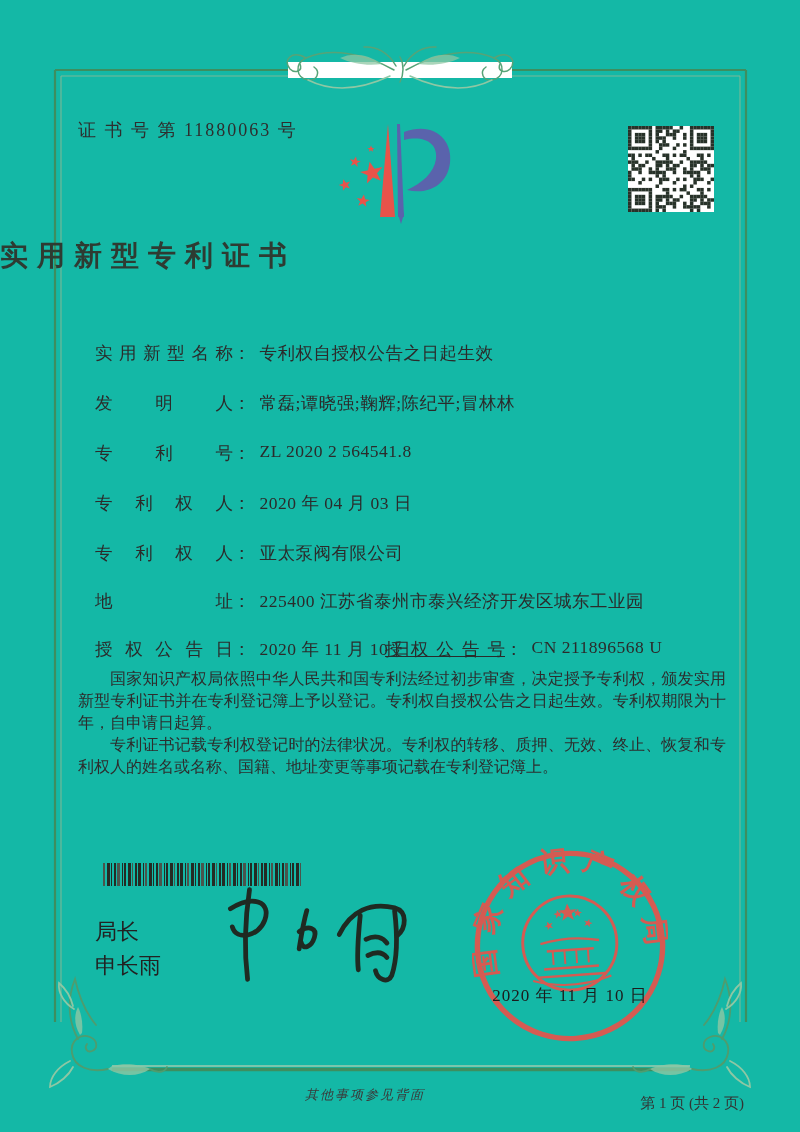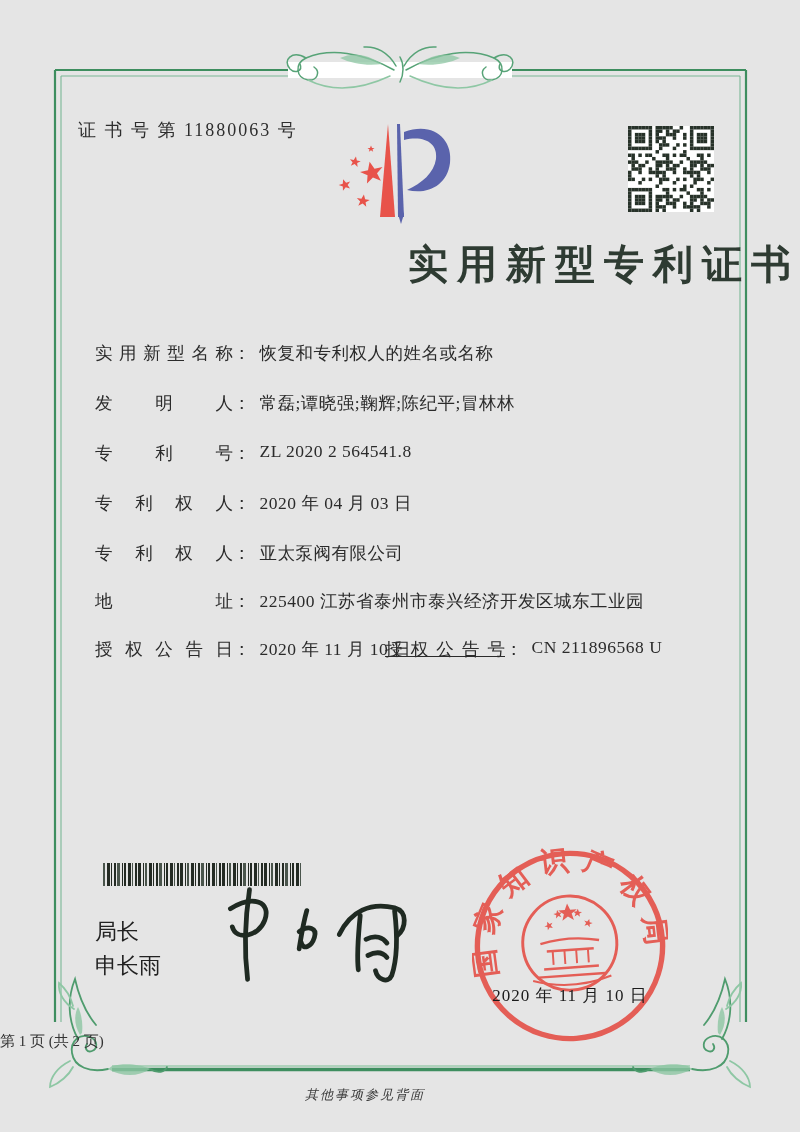--- a/index.html
+++ b/index.html
@@ -1,42 +1,42 @@
 <!DOCTYPE html>
 <html><head>
 <meta charset="utf-8">
 <style>
   html,body{margin:0;padding:0;background:#ffffff;}
   .paper{
-    position:relative;width:800px;height:1132px;background:#e5e5e5;overflow:hidden;
+    position:relative;width:800px;height:1132px;background:#14b8a6;overflow:hidden;
     font-family:"Liberation Serif","DejaVu Serif",serif;color:#2b2b2b;
   }
   .abs{position:absolute;}
   
   .cert-no{left:78px;top:118px;font-size:18px;letter-spacing:2px;color:#2e2e2e;}
   
-  .title{left:0;top:237px;width:800px;text-align:right;font-size:40px;font-weight:700;
+  .title{left:0;top:237px;width:800px;text-align:left;font-size:28px;font-weight:700;
          letter-spacing:9px;color:#2e3b32;}
   
   .row{left:95px;height:24px;font-size:17.5px;white-space:nowrap;}
   .flabel{display:inline-block;width:138px;text-align:justify;text-align-last:justify;
           vertical-align:top;color:#2b2b2b;}
   .fcolon{display:inline-block;vertical-align:top;}
   .fvalue{display:inline-block;margin-left:9px;vertical-align:top;letter-spacing:0.5px;}
   .grant-right{position:absolute;left:290px;top:0;white-space:nowrap;}
   .flabel2{display:inline-block;width:120px;text-align:justify;text-align-last:justify;vertical-align:top;text-decoration:underline;}
   
   .body-text{left:78px;top:668px;width:648px;font-size:16px;line-height:22px;
              text-align:justify;color:#2d2d2d;}
   .body-text p{margin:0;text-indent:2em;}
   
   .director{left:95px;top:915px;font-size:22px;line-height:34px;
             font-family:"Liberation Sans","DejaVu Sans",sans-serif;color:#222;}
   
-  .page-note{left:0;top:1032px;width:744px;text-align:left;font-size:15px;color:#333;}
+  .page-note{left:0;top:1094px;width:744px;text-align:right;font-size:15px;color:#333;}
   .back-note{left:0;top:1086px;width:730px;text-align:center;font-size:13px;color:#3a3a3a;letter-spacing:2px;font-style:italic;}
   .seal-date{left:470px;top:984px;width:200px;text-align:center;font-size:17px;
              letter-spacing:1px;color:#1c1c1c;z-index:6;}
   svg{display:block;}
   .seal-wrap{left:472px;top:848px;z-index:5;opacity:.93;}
   .sig-wrap{left:205px;top:882px;z-index:2;}
 </style>
 </head>
 <body>
 
@@ -413,21 +413,21 @@
         <rect x="27.52" y="82.56" width="3.49" height="3.49"></rect>
         <rect x="34.40" y="82.56" width="3.49" height="3.49"></rect>
         <rect x="61.92" y="82.56" width="3.49" height="3.49"></rect>
         <rect x="68.80" y="82.56" width="3.49" height="3.49"></rect>
       </g>
   </svg>
 
   <div class="abs title">实用新型专利证书</div>
 
   <div class="abs row" style="top:341px">
-    <span class="flabel">实用新型名称</span><span class="fcolon">：</span><span class="fvalue">恢复和专利权人的姓名或名称</span>
+    <span class="flabel">实用新型名称</span><span class="fcolon">：</span><span class="fvalue">专利权自授权公告之日起生效</span>
   </div>
   <div class="abs row" style="top:391px">
     <span class="flabel">发明人</span><span class="fcolon">：</span><span class="fvalue">常磊;谭晓强;鞠辉;陈纪平;冒林林</span>
   </div>
   <div class="abs row" style="top:441px">
     <span class="flabel">专利号</span><span class="fcolon">：</span><span class="fvalue">ZL 2020 2 564541.8</span>
   </div>
   <div class="abs row" style="top:491px">
     <span class="flabel">专利权人</span><span class="fcolon">：</span><span class="fvalue">2020 年 04 月 03 日</span>
   </div>
@@ -437,20 +437,24 @@
   <div class="abs row" style="top:589px">
     <span class="flabel">地址</span><span class="fcolon">：</span><span class="fvalue">225400 江苏省泰州市泰兴经济开发区城东工业园</span>
   </div>
   <div class="abs row" style="top:637px;width:640px">
     <span class="flabel">授权公告日</span><span class="fcolon">：</span><span class="fvalue">2020 年 11 月 10 日</span>
     <span class="grant-right">
       <span class="flabel2">授权公告号</span><span class="fcolon">：</span><span class="fvalue">CN 211896568 U</span>
     </span>
   </div>
 
+  <div class="abs body-text">
+    <p>国家知识产权局依照中华人民共和国专利法经过初步审查，决定授予专利权，颁发实用新型专利证书并在专利登记簿上予以登记。专利权自授权公告之日起生效。专利权期限为十年，自申请日起算。</p>
+    <p>专利证书记载专利权登记时的法律状况。专利权的转移、质押、无效、终止、恢复和专利权人的姓名或名称、国籍、地址变更等事项记载在专利登记簿上。</p>
+  </div>
 
   <svg class="abs" style="left:103px;top:863px;" width="204" height="23" viewBox="0 0 204 23">
     <g id="barcode-bars" fill="#242b24">
         <rect x="0" y="0" width="2" height="23" fill="#4a554c"></rect>
         <rect x="4" y="0" width="3" height="23"></rect>
         <rect x="8" y="0" width="1" height="23"></rect>
         <rect x="11" y="0" width="2" height="23"></rect>
         <rect x="14" y="0" width="3" height="23" fill="#4a554c"></rect>
         <rect x="19" y="0" width="1" height="23"></rect>
         <rect x="21" y="0" width="2" height="23"></rect>

